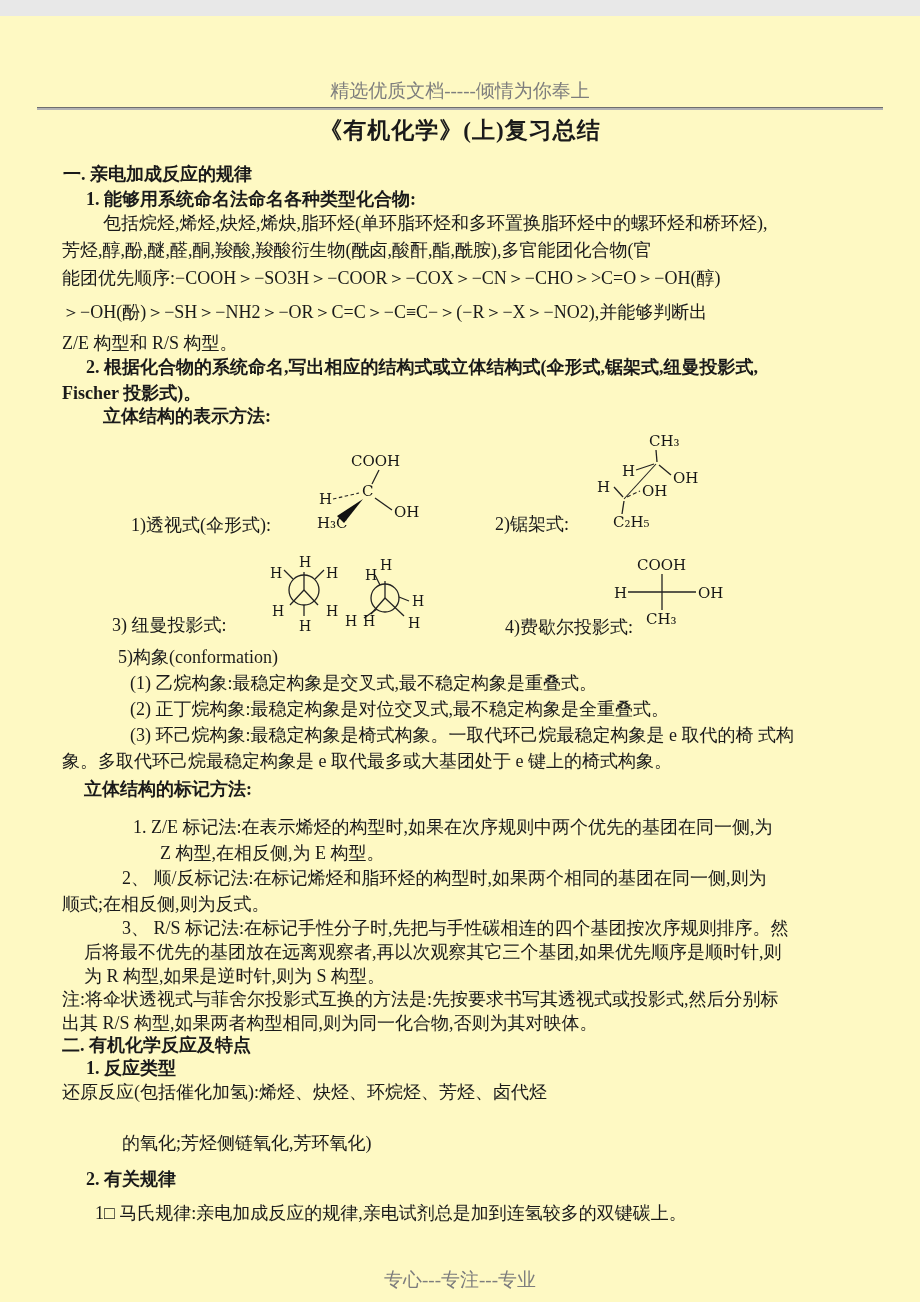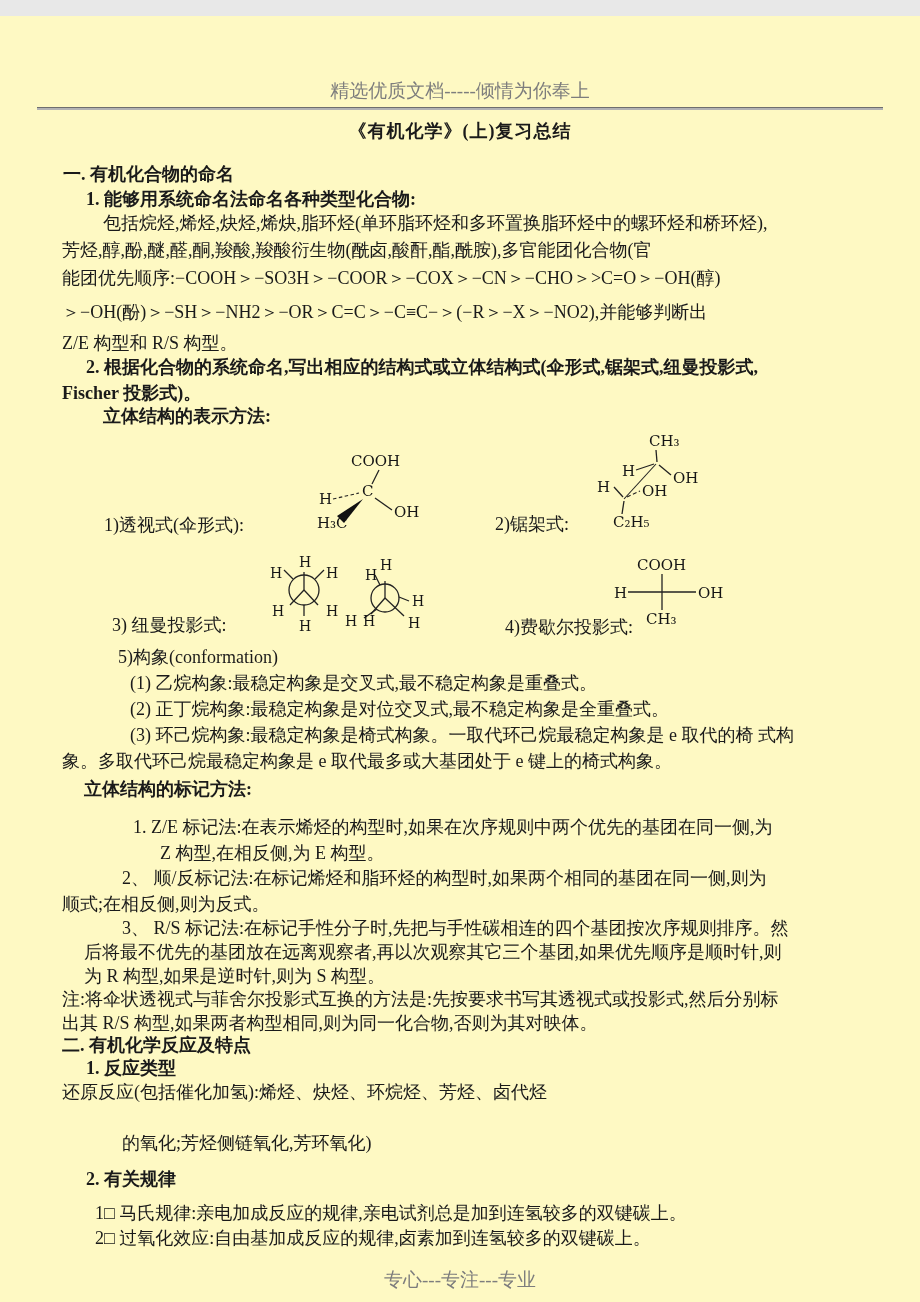--- a/index.html
+++ b/index.html
@@ -6,21 +6,21 @@
   .page {
     position:relative; width:920px; height:1302px; margin:16px auto;
     background:#fef9c3; overflow:hidden;
     font-family:"Liberation Serif","DejaVu Serif",serif;
     color:#1a1a1a;
   }
   .ln { position:absolute; font-size:18px; line-height:22px; white-space:nowrap; }
   .b  { font-weight:bold; }
   .center { left:0; width:920px; text-align:center; }
   .gray { color:#7d7d7d; }
-  .title { font-size:18px; font-weight:bold; letter-spacing:1px; }
+  .title { font-size:23px; font-weight:bold; letter-spacing:1px; }
   .rule {
     position:absolute; left:37px; width:846px; height:2px;
     background:#b3b3b3; border-top:1px solid #6e6e6e;
   }
   .struct { position:absolute; }
   svg text {
     font-family:"DejaVu Serif","Liberation Serif",serif;
     font-size:15px; fill:#151515;
   }
   svg .nh { font-size:14px; }
@@ -31,35 +31,35 @@
 </head>
 <body>
 
 <div class="page">
 
   <div class="ln center gray" style="top:64px; font-size:19px;">精选优质文档-----倾情为你奉上</div>
   <div class="rule" style="top:91px;"></div>
 
   <div class="ln center title" style="top:104px;">《有机化学》(上)复习总结</div>
 
-  <div class="ln b" style="left:63px; top:147px;">一. 有机化合物的命名</div>
+  <div class="ln b" style="left:63px; top:147px;">一. 亲电加成反应的规律</div>
   <div class="ln b" style="left:86px; top:172px;">1. 能够用系统命名法命名各种类型化合物:</div>
 
   <div class="ln" style="left:103px; top:196px;">包括烷烃,烯烃,炔烃,烯炔,脂环烃(单环脂环烃和多环置换脂环烃中的螺环烃和桥环烃),</div>
   <div class="ln" style="left:62px; top:223px;">芳烃,醇,酚,醚,醛,酮,羧酸,羧酸衍生物(酰卤,酸酐,酯,酰胺),多官能团化合物(官</div>
   <div class="ln" style="left:62px; top:251px;">能团优先顺序:−COOH＞−SO3H＞−COOR＞−COX＞−CN＞−CHO＞&gt;C=O＞−OH(醇)</div>
   <div class="ln" style="left:62px; top:285px;">＞−OH(酚)＞−SH＞−NH2＞−OR＞C=C＞−C≡C−＞(−R＞−X＞−NO2),并能够判断出</div>
   <div class="ln" style="left:62px; top:316px;">Z/E 构型和 R/S 构型。</div>
 
   <div class="ln b" style="left:86px; top:340px;">2. 根据化合物的系统命名,写出相应的结构式或立体结构式(伞形式,锯架式,纽曼投影式,</div>
   <div class="ln b" style="left:62px; top:366px;">Fischer 投影式)。</div>
 
   <div class="ln b" style="left:103px; top:389px;">立体结构的表示方法:</div>
 
-  <div class="ln" style="left:104px; top:498px;">1)透视式(伞形式):</div>
+  <div class="ln" style="left:131px; top:498px;">1)透视式(伞形式):</div>
   <div class="ln" style="left:495px; top:497px;">2)锯架式:</div>
   <div class="ln" style="left:112px; top:598px;">3) 纽曼投影式:</div>
   <div class="ln" style="left:505px; top:600px;">4)费歇尔投影式:</div>
 
   <svg class="struct" style="left:315px; top:428px;" width="120" height="92" viewBox="0 0 120 92">
     <text x="36" y="22">COOH</text>
     <line x1="57" y1="40" x2="64" y2="26"></line>
     <text x="47" y="52">C</text>
     <line class="thin" x1="18" y1="55" x2="44" y2="49" stroke-dasharray="3.5,2.5"></line>
     <text x="4" y="60">H</text>
@@ -144,17 +144,16 @@
   <div class="ln" style="left:62px; top:996px;">出其 R/S 构型,如果两者构型相同,则为同一化合物,否则为其对映体。</div>
   <div class="ln" style="left:62px; top:972px;">注:将伞状透视式与菲舍尔投影式互换的方法是:先按要求书写其透视式或投影式,然后分别标</div>
 
   <div class="ln b" style="left:62px; top:1018px;">二. 有机化学反应及特点</div>
   <div class="ln b" style="left:86px; top:1041px;text-align:center;">1. 反应类型</div>
   <div class="ln" style="left:62px; top:1065px;">还原反应(包括催化加氢):烯烃、炔烃、环烷烃、芳烃、卤代烃</div>
   <div class="ln" style="left:122px; top:1116px;">的氧化;芳烃侧链氧化,芳环氧化)</div>
 
   <div class="ln b" style="left:86px; top:1152px;">2. 有关规律</div>
   <div class="ln" style="left:95px; top:1186px;">1□ 马氏规律:亲电加成反应的规律,亲电试剂总是加到连氢较多的双键碳上。</div>
-  <div class="ln" style="left:95px; top:1211px;">2□ 过氧化效应:自由基加成反应的规律,卤素加到连氢较多的双键碳上。</div>
 
   <div class="ln center gray" style="top:1253px; font-size:19px;">专心---专注---专业</div>
 
 </div>
 
 </body></html>

